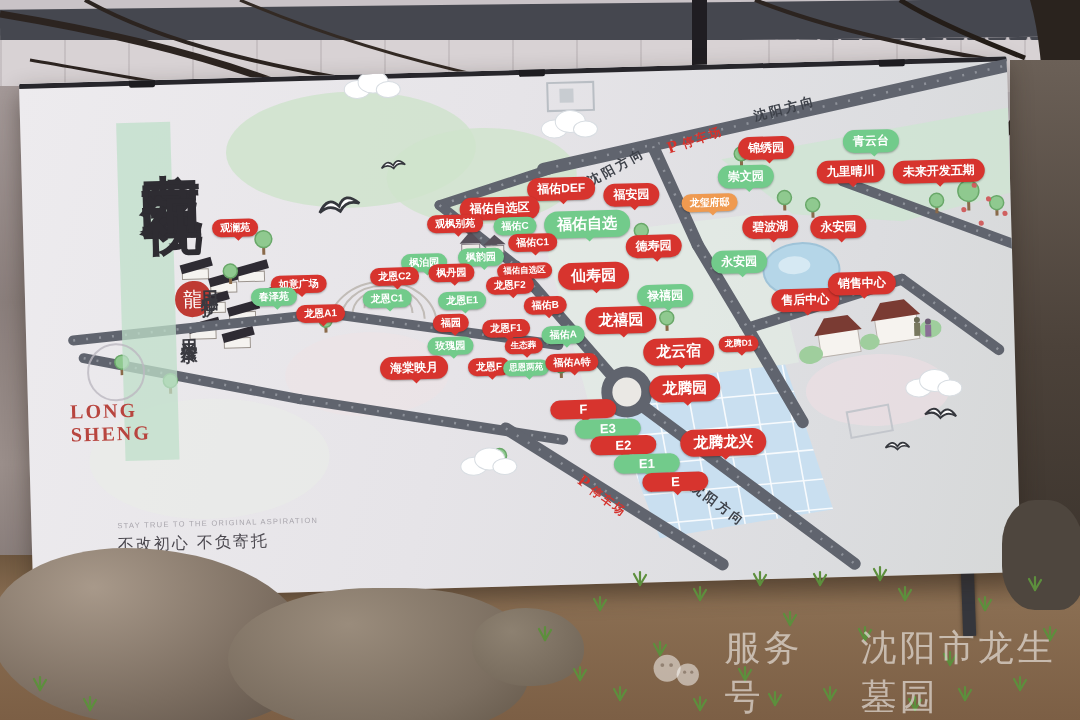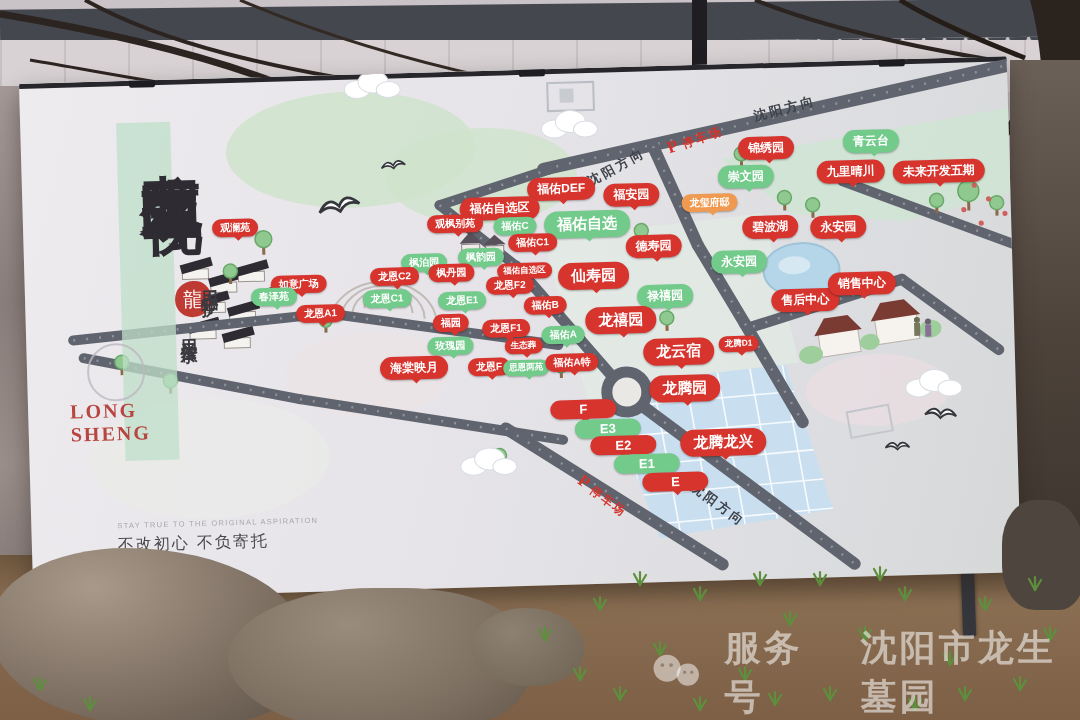--- a/index.html
+++ b/index.html
@@ -71,21 +71,21 @@
   .s-t{font-size:8.5px;padding:2px 6px}
   .s-w{font-size:13px;padding:2px 0;min-width:66px;text-align:center}
   .roadtext{position:absolute;transform:translate(-50%,-50%) rotate(var(--r));font-weight:700;color:#3e424a;
     font-size:13px;letter-spacing:3px;white-space:nowrap;z-index:2}
   .parking{position:absolute;transform:translate(-50%,-50%) rotate(var(--r));font-weight:800;color:#d5322c;
     font-size:12px;letter-spacing:2px;white-space:nowrap;z-index:2}
   .parking b{font-size:17px;font-family:"Liberation Serif",serif;margin-right:3px}
 
   
   #watermark{left:648px;top:638px;width:430px;height:70px;z-index:9;display:flex;align-items:center;
-    gap:16px;color:rgba(255,255,255,.55);font-size:36px;font-weight:700;letter-spacing:3px}
+    gap:16px;color:rgba(255,255,255,.55);font-size:36px;font-weight:400;letter-spacing:3px}
   #watermark .gap{width:14px}
 </style>
 </head>
 <body>
 
 <div class="abs" id="roof-band"></div>
 <div class="abs" id="wall-band"></div>
 <svg class="abs" id="branches" width="1080" height="720">
   <path d="M0,14 C120,34 230,62 310,96" stroke="#2c2420" stroke-width="7" fill="none"></path>
   <path d="M85,0 C160,42 270,70 430,92" stroke="#2c2420" stroke-width="4" fill="none"></path>

